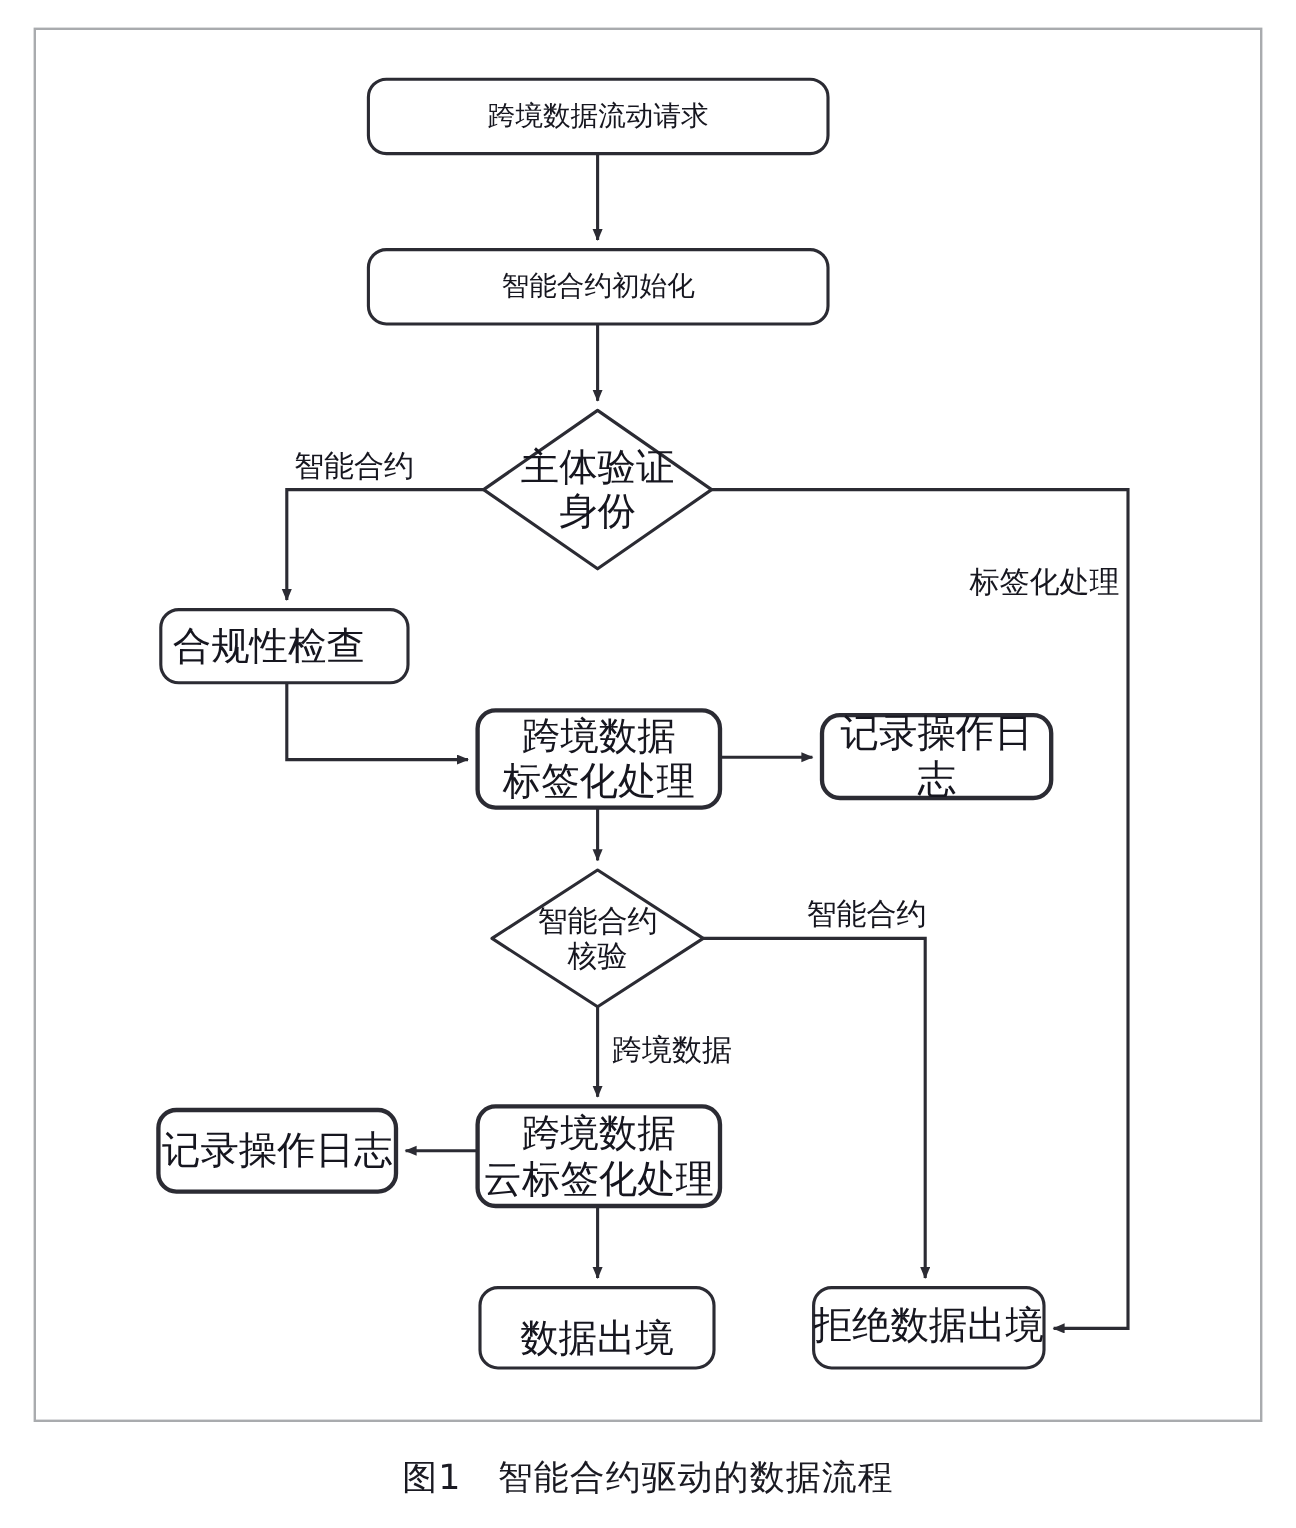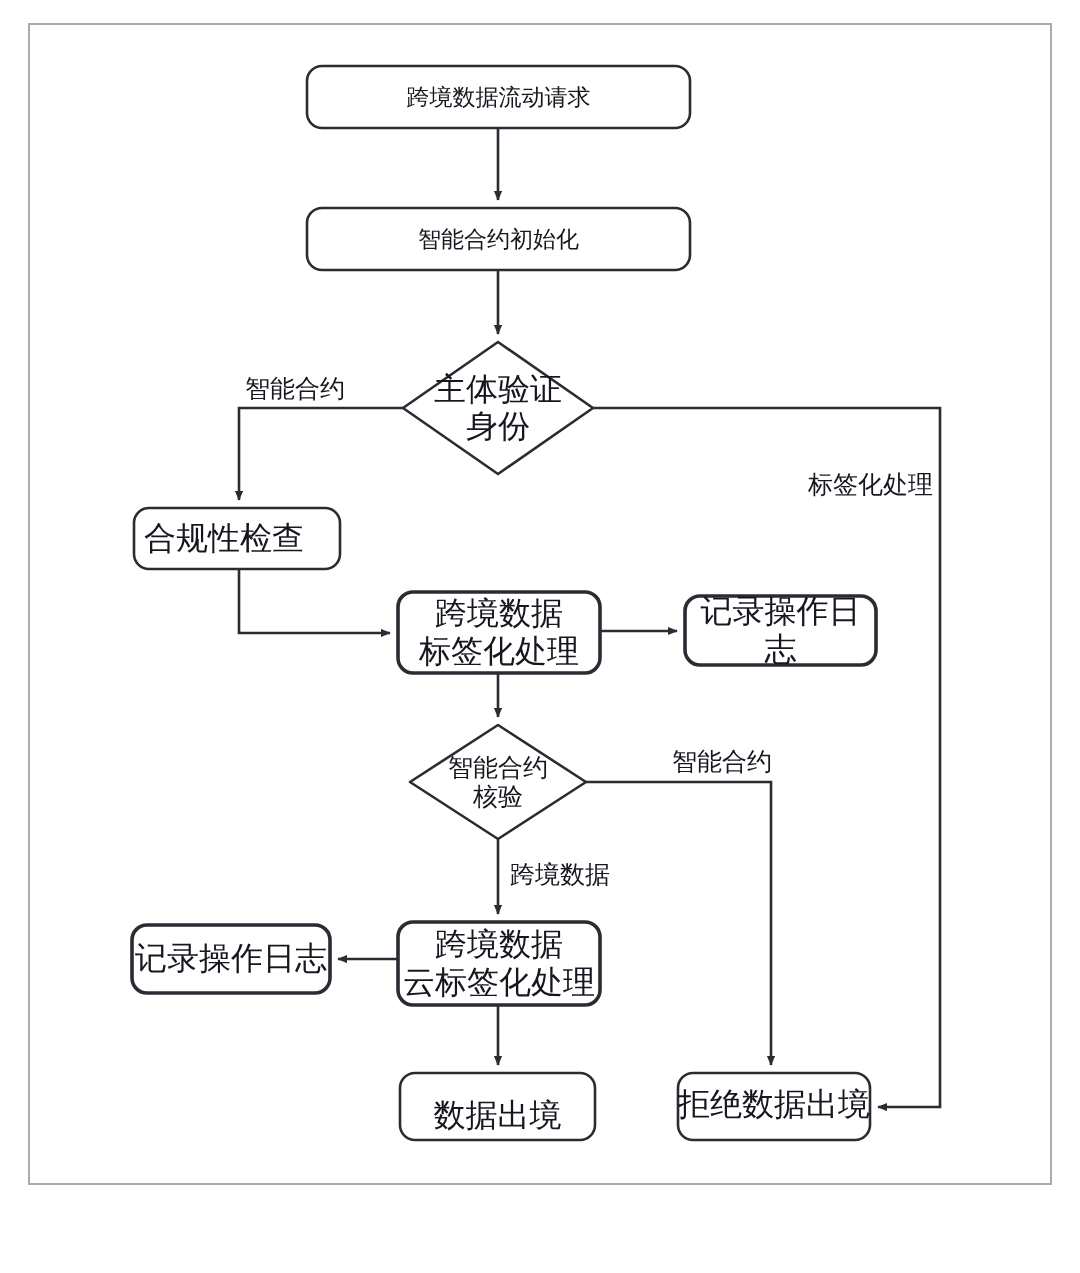--- a/index.html
+++ b/index.html
@@ -133,14 +133,15 @@
   <div class="node-label t26" style="left:676px;top:1073px;width:196px;height:67px;font-family:Liberation Mono, monospace;">拒绝数据出境</div>
 
   <div class="edge-label" style="left:245px;top:372px;">智能合约</div>
 
   <div class="edge-label" style="left:808px;top:468px;">标签化处理</div>
 
   <div class="edge-label" style="left:672px;top:745px;">智能合约</div>
 
   <div class="edge-label" style="left:510px;top:858px;">跨境数据</div>
 
+  <div class="caption">图1　智能合约驱动的数据流程</div>
 
 </div>
 
 </body></html>

